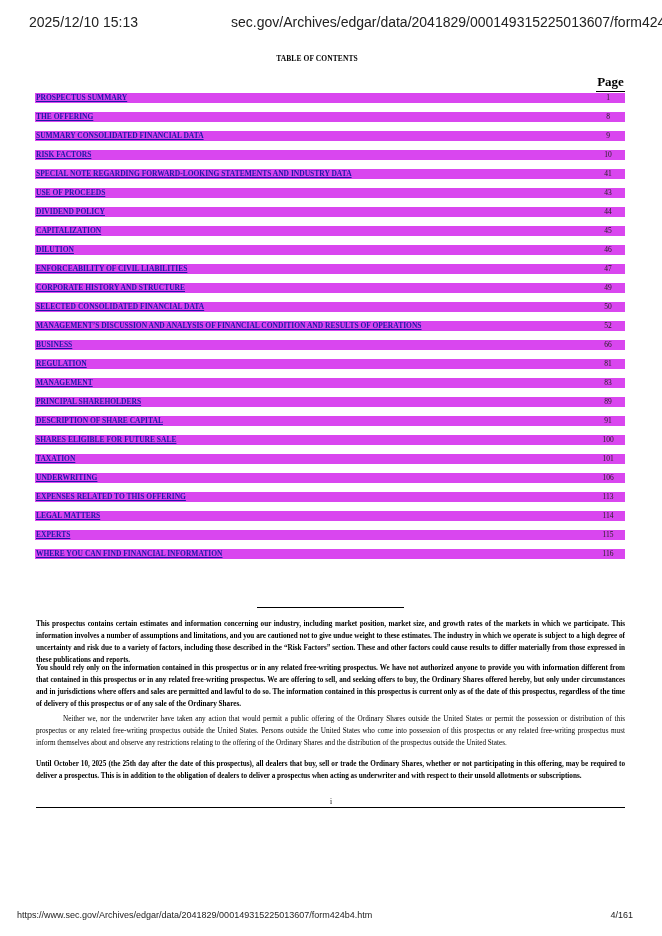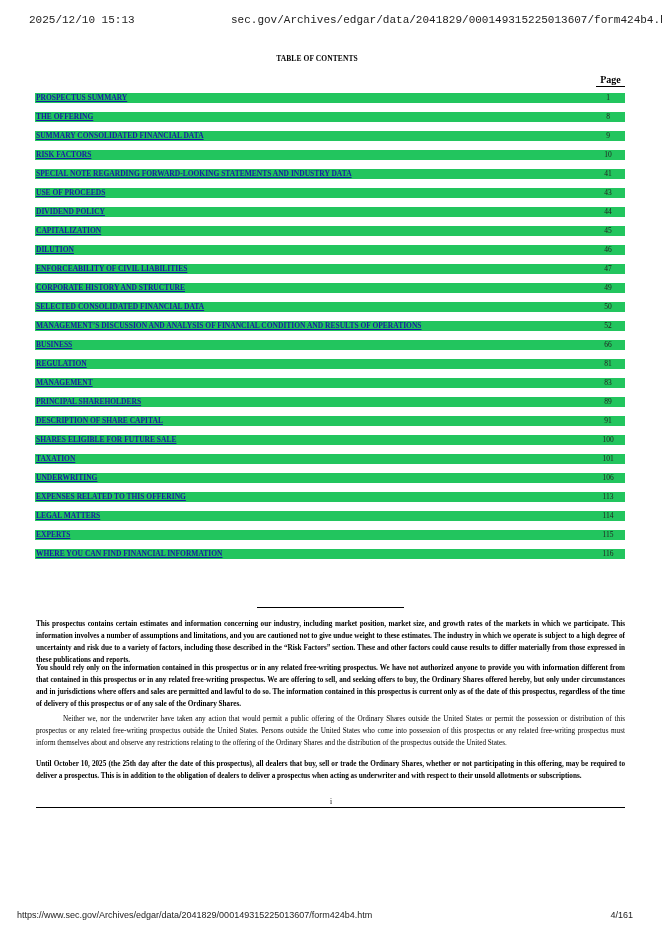--- a/index.html
+++ b/index.html
@@ -8,22 +8,22 @@
       height: 936px;
       background: #ffffff;
       position: relative;
       overflow: hidden;
       font-family: "Liberation Serif", serif;
       color: #000;
     }
     .print-header {
       position: absolute; top: 14px; left: 29px; right: 39px;
       height: 14px;
-      font-family: Liberation Mono, monospace;
-      font-size: 11px;
+      font-family: Liberation Sans, sans-serif;
+      font-size: 14px;
       color: #222;
     }
     .print-header .ts { position: absolute; left: 0; top: 0; }
     .print-header .url { position: absolute; left: 202px; top: 0; }
     .print-footer {
       position: absolute; top: 910px; left: 17px; right: 29px;
       height: 14px;
       font-family: "Liberation Sans", sans-serif;
       font-size: 9px;
       color: #222;
@@ -35,32 +35,32 @@
       position: absolute; top: 54px; left: 0; width: 634px;
       text-align: center;
       font-weight: bold;
       font-size: 7.5px;
       letter-spacing: 0.1px;
     }
     .page-col-head {
       position: absolute; top: 74px; left: 596px; width: 29px;
       text-align: center;
       font-weight: bold;
-      font-size: 10px;
+      font-size: 13px;
       padding-bottom: 1px;
       border-bottom: 1px solid #000;
     }
     .toc {
       position: absolute; top: 93px; left: 35px; width: 590px;
     }
     .toc-row {
       position: relative;
       height: 10px;
       margin-bottom: 9px;
-      background: #22c55e;
+      background: #d946ef;
     }
     .toc-row a {
       position: absolute; left: 1px; top: 0;
       font-weight: bold;
       font-size: 7.5px;
       line-height: 10px;
       color: #1a1aa6;
       text-decoration: underline;
       white-space: nowrap;
     }

